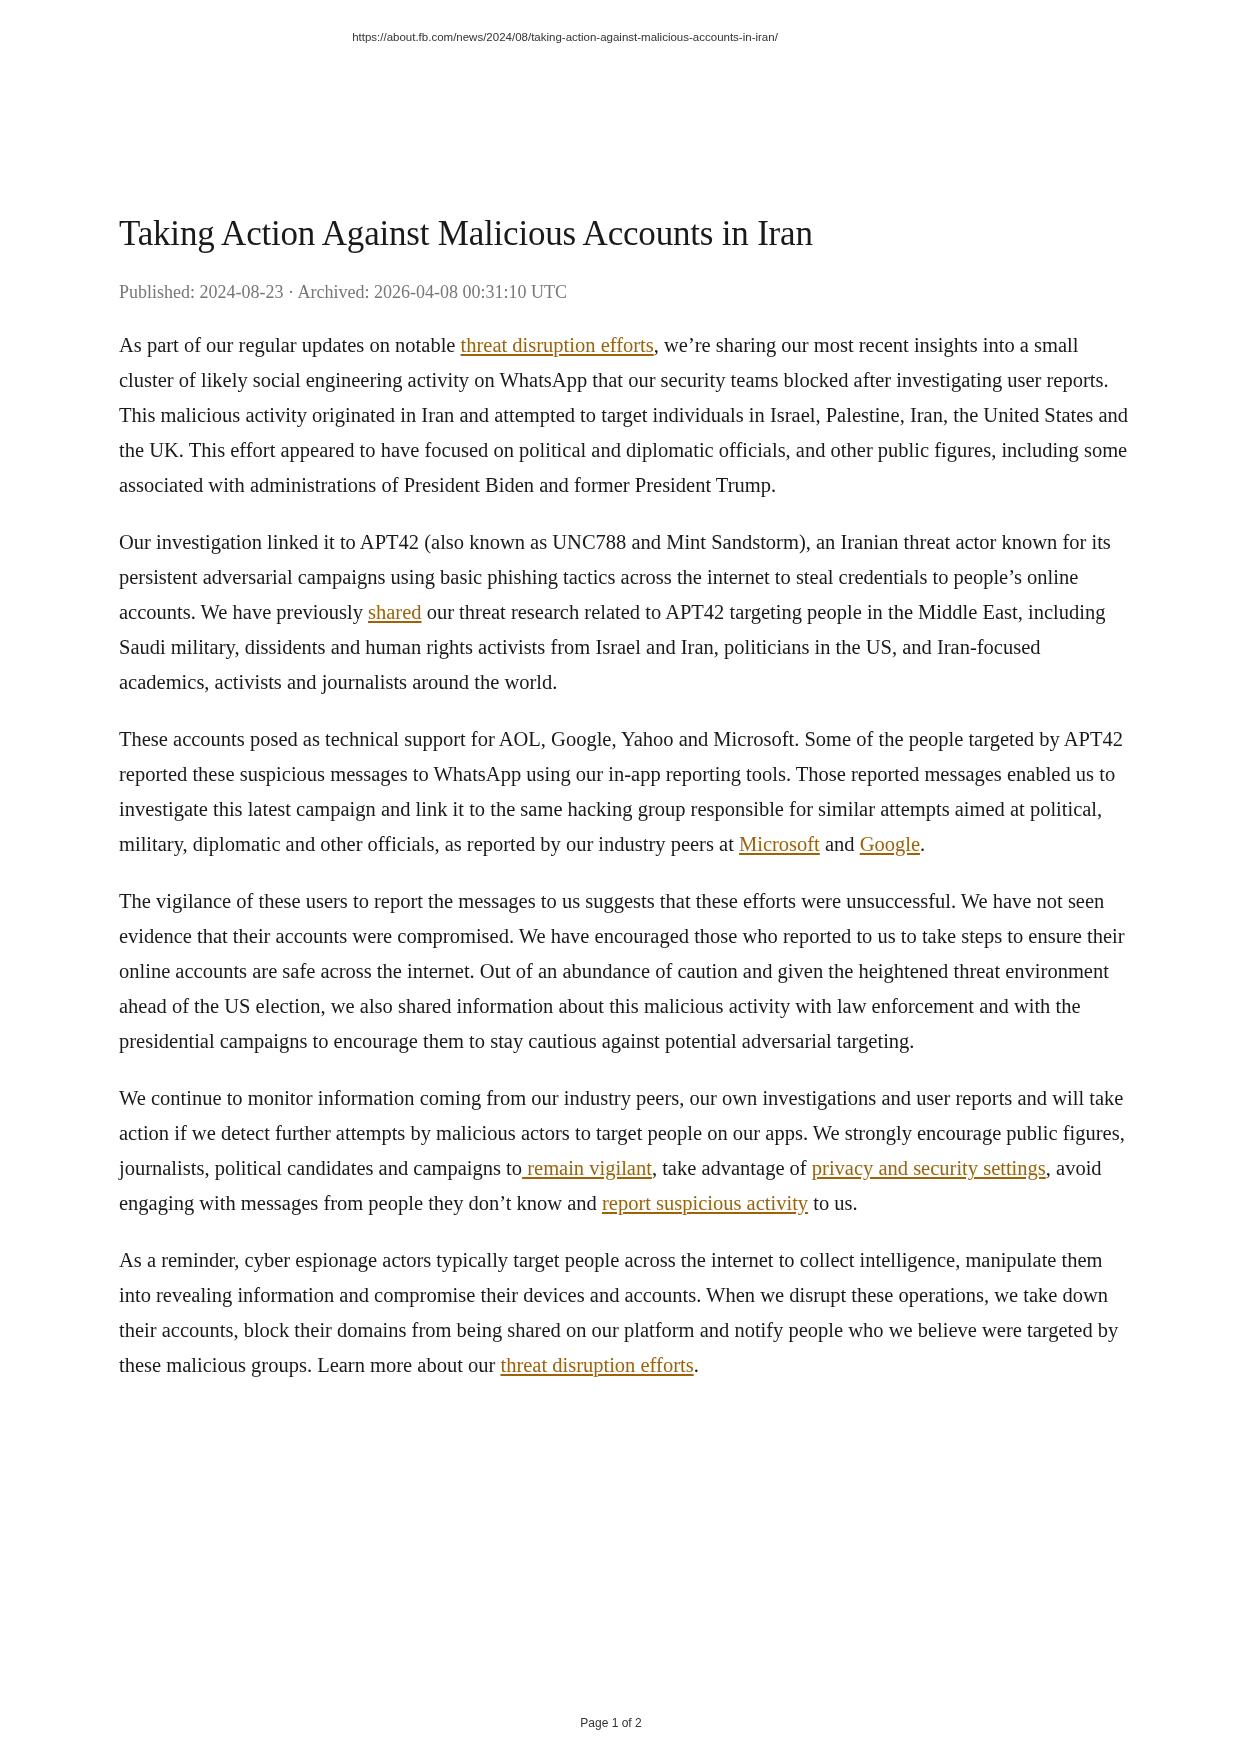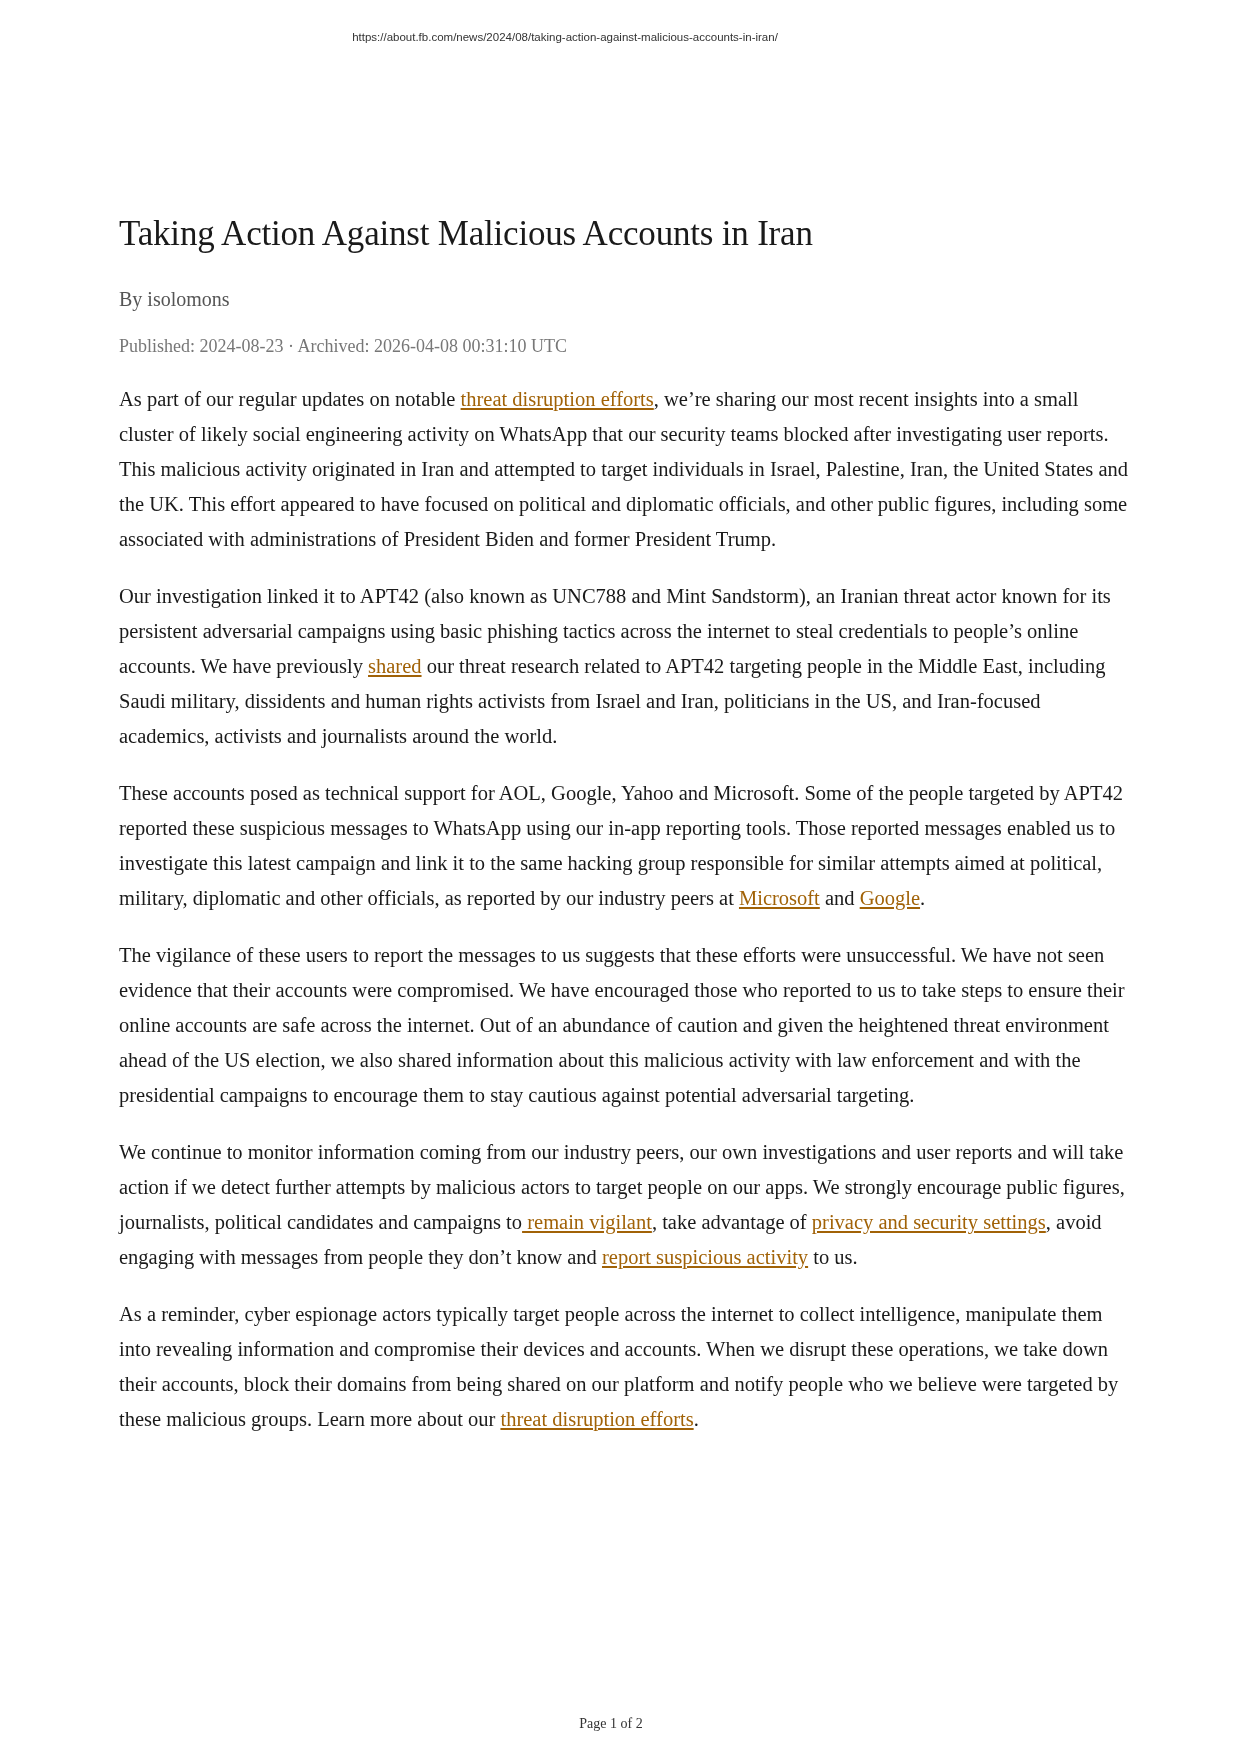--- a/index.html
+++ b/index.html
@@ -64,33 +64,32 @@
     .body a {
       color: #a16207;
       text-decoration: underline;
     }
     .page-footer {
       position: absolute;
       top: 1716px;
       left: 0;
       width: 1222px;
       text-align: center;
-      font-family: Liberation Serif, serif;
-      font-size: 14px;
+      font-family: Liberation Sans, sans-serif;
+      font-size: 12px;
       color: #333333;
     }
   </style>
 </head>
 <body>
 
 <div class="page-url">https://about.fb.com/news/2024/08/taking-action-against-malicious-accounts-in-iran/</div>
 
 <article class="article">
   <h1 class="title">Taking Action Against Malicious Accounts in Iran</h1>
-  <div class="byline">By isolomons</div>
   <div class="meta">Published: 2024-08-23 · Archived: 2026-04-08 00:31:10 UTC</div>
 
   <div class="body">
     <p><span>As part of our regular updates on notable </span><a href="#">threat disruption efforts</a><span>, we’re sharing our most recent insights into a small cluster of likely social engineering activity on WhatsApp that our security teams blocked after investigating user reports. This malicious activity originated in Iran and attempted to target individuals in Israel, Palestine, Iran, the United States and the UK. This effort appeared to have focused on political and diplomatic officials, and other public figures, including some associated with administrations of President Biden and former President Trump.</span></p>
 
     <p><span>Our investigation linked it to APT42 (also known as UNC788 and Mint Sandstorm), an Iranian threat actor known for its persistent adversarial campaigns using basic phishing tactics across the internet to steal credentials to people’s online accounts. We have previously </span><a href="#">shared</a><span> our threat research related to APT42 targeting people in the Middle East, including Saudi military, dissidents and human rights activists from Israel and Iran, politicians in the US, and Iran-focused academics, activists and journalists around the world.</span></p>
 
     <p><span>These accounts posed as technical support for AOL, Google, Yahoo and Microsoft. Some of the people targeted by APT42 reported these suspicious messages to WhatsApp using our in-app reporting tools. Those reported messages enabled us to investigate this latest campaign and link it to the same hacking group responsible for similar attempts aimed at political, military, diplomatic and other officials, as reported by our industry peers at </span><a href="#">Microsoft</a><span> and </span><a href="#">Google</a><span>.</span></p>
 
     <p><span>The vigilance of these users to report the messages to us suggests that these efforts were unsuccessful. We have not seen evidence that their accounts were compromised. We have encouraged those who reported to us to take steps to ensure their online accounts are safe across the internet. Out of an abundance of caution and given the heightened threat environment ahead of the US election, we also shared information about this malicious activity with law enforcement and with the presidential campaigns to encourage them to stay cautious against potential adversarial targeting.</span></p>

